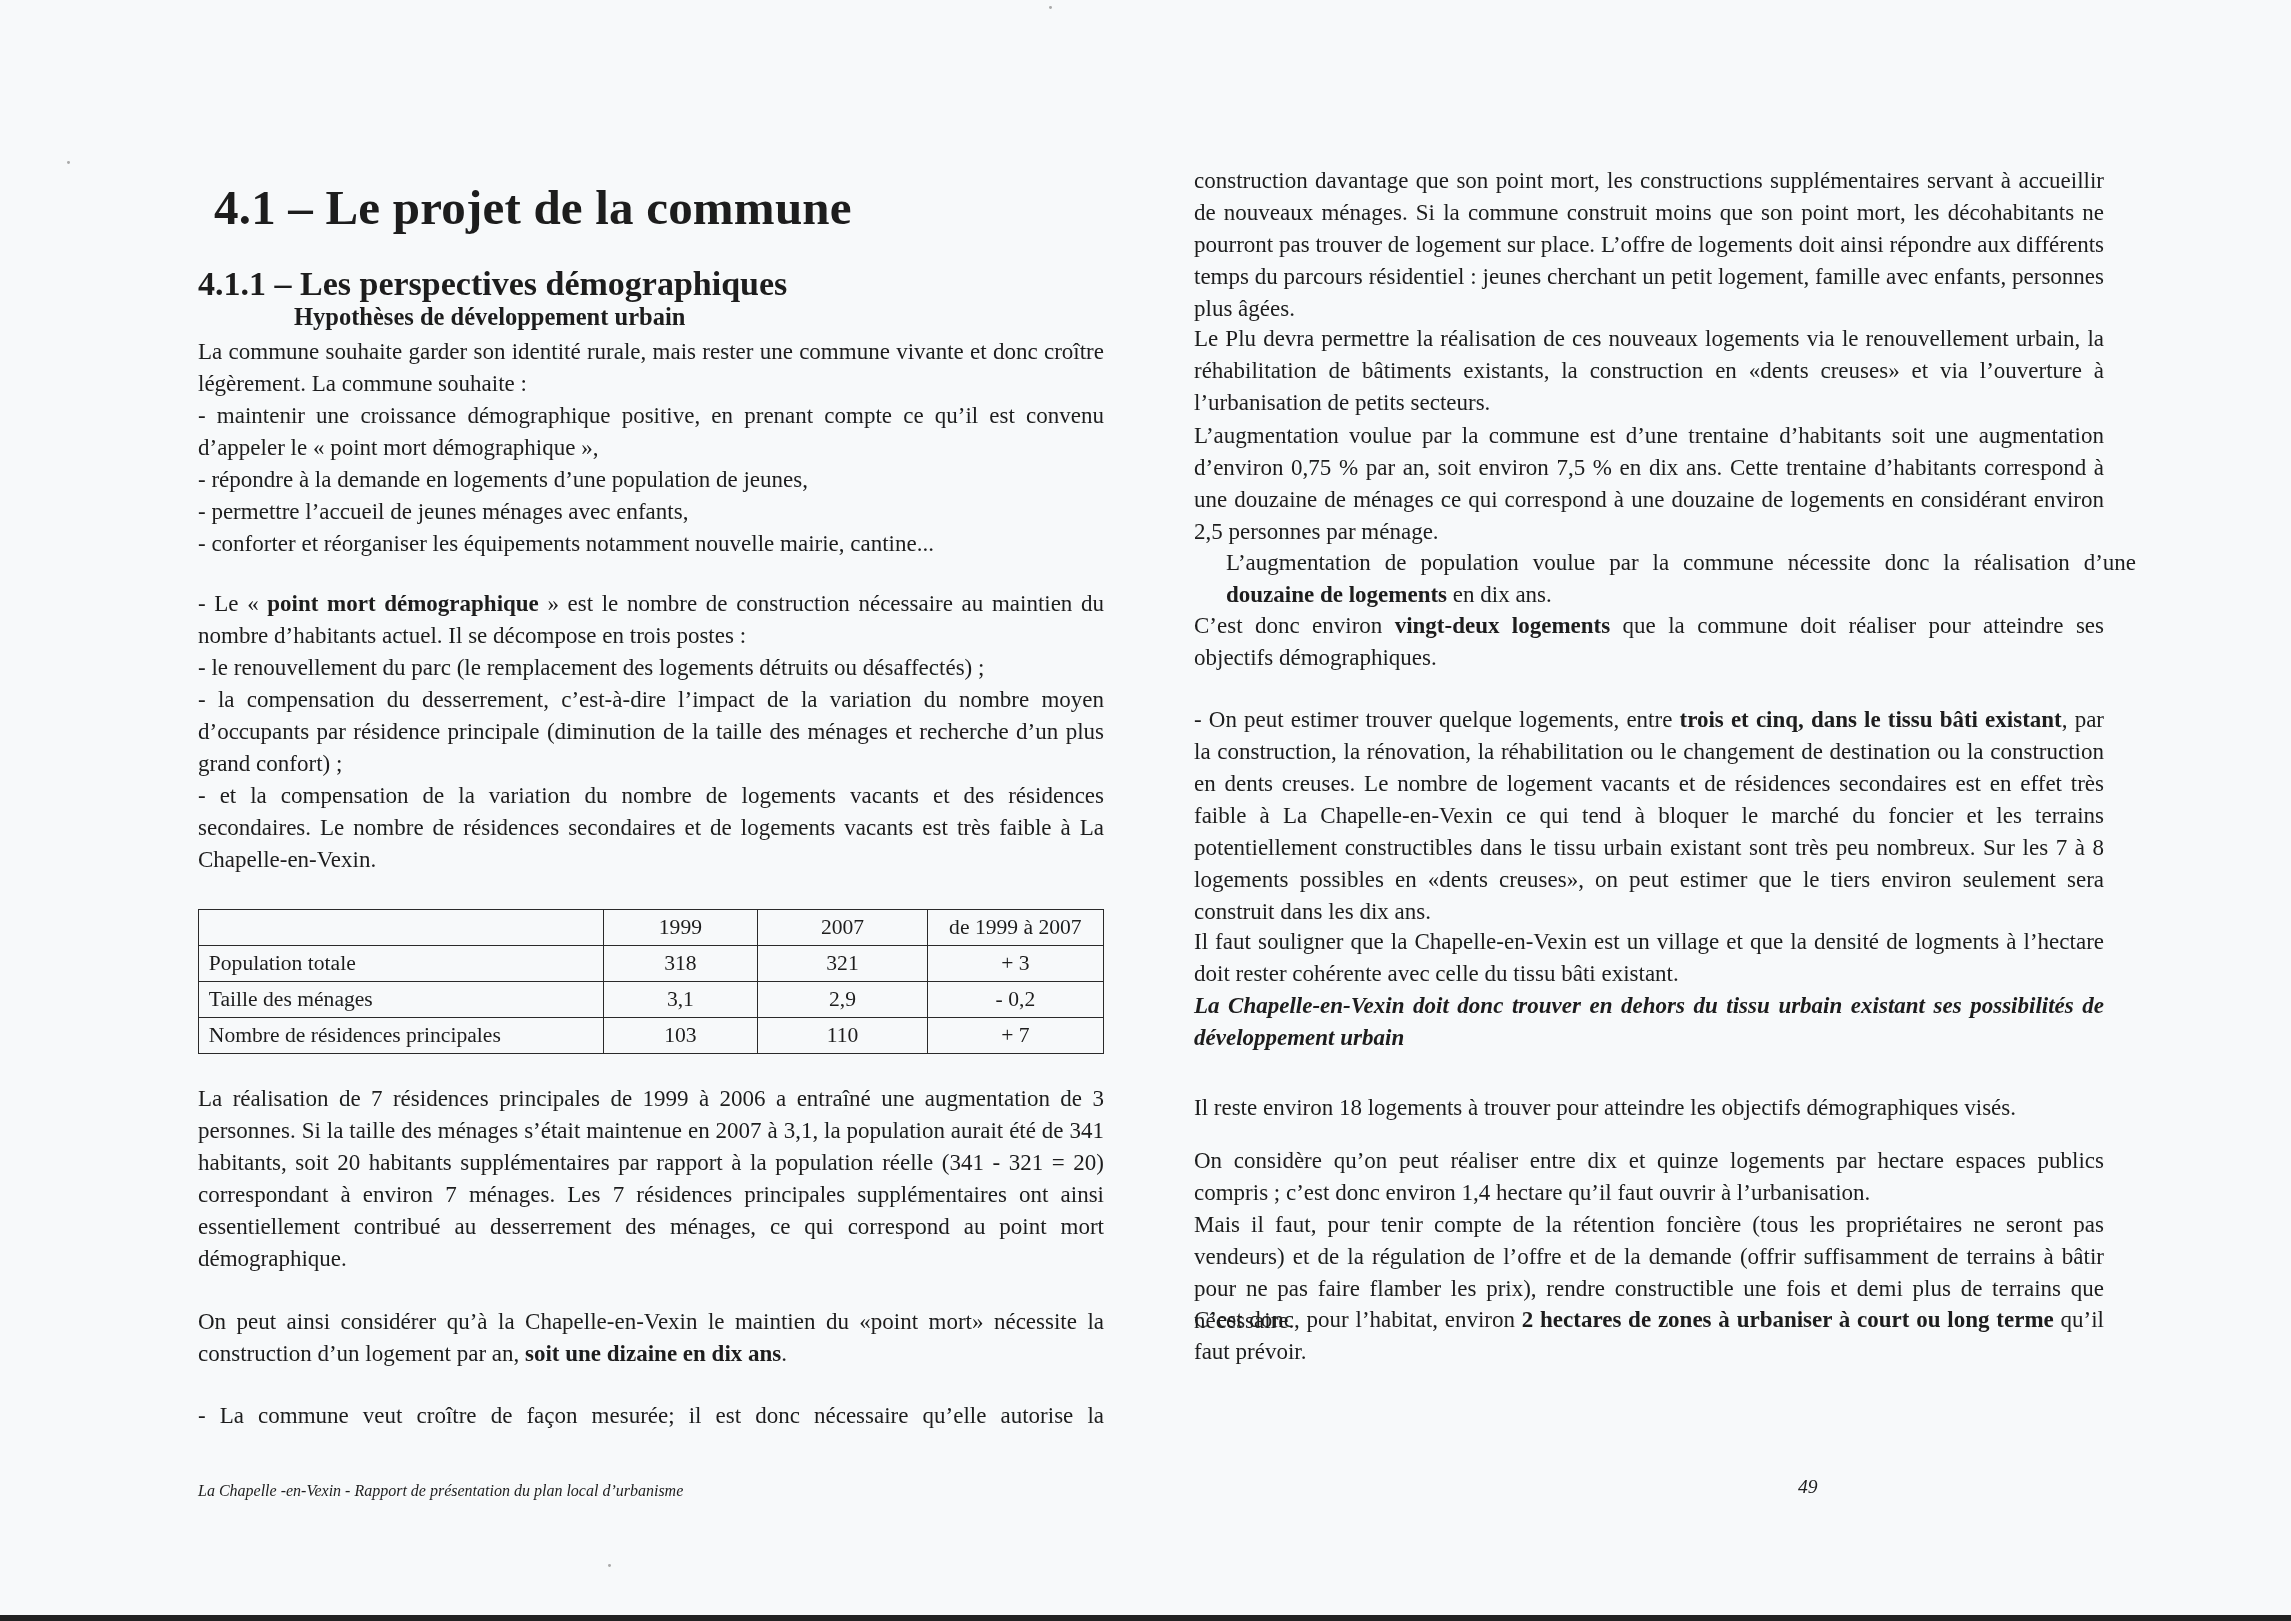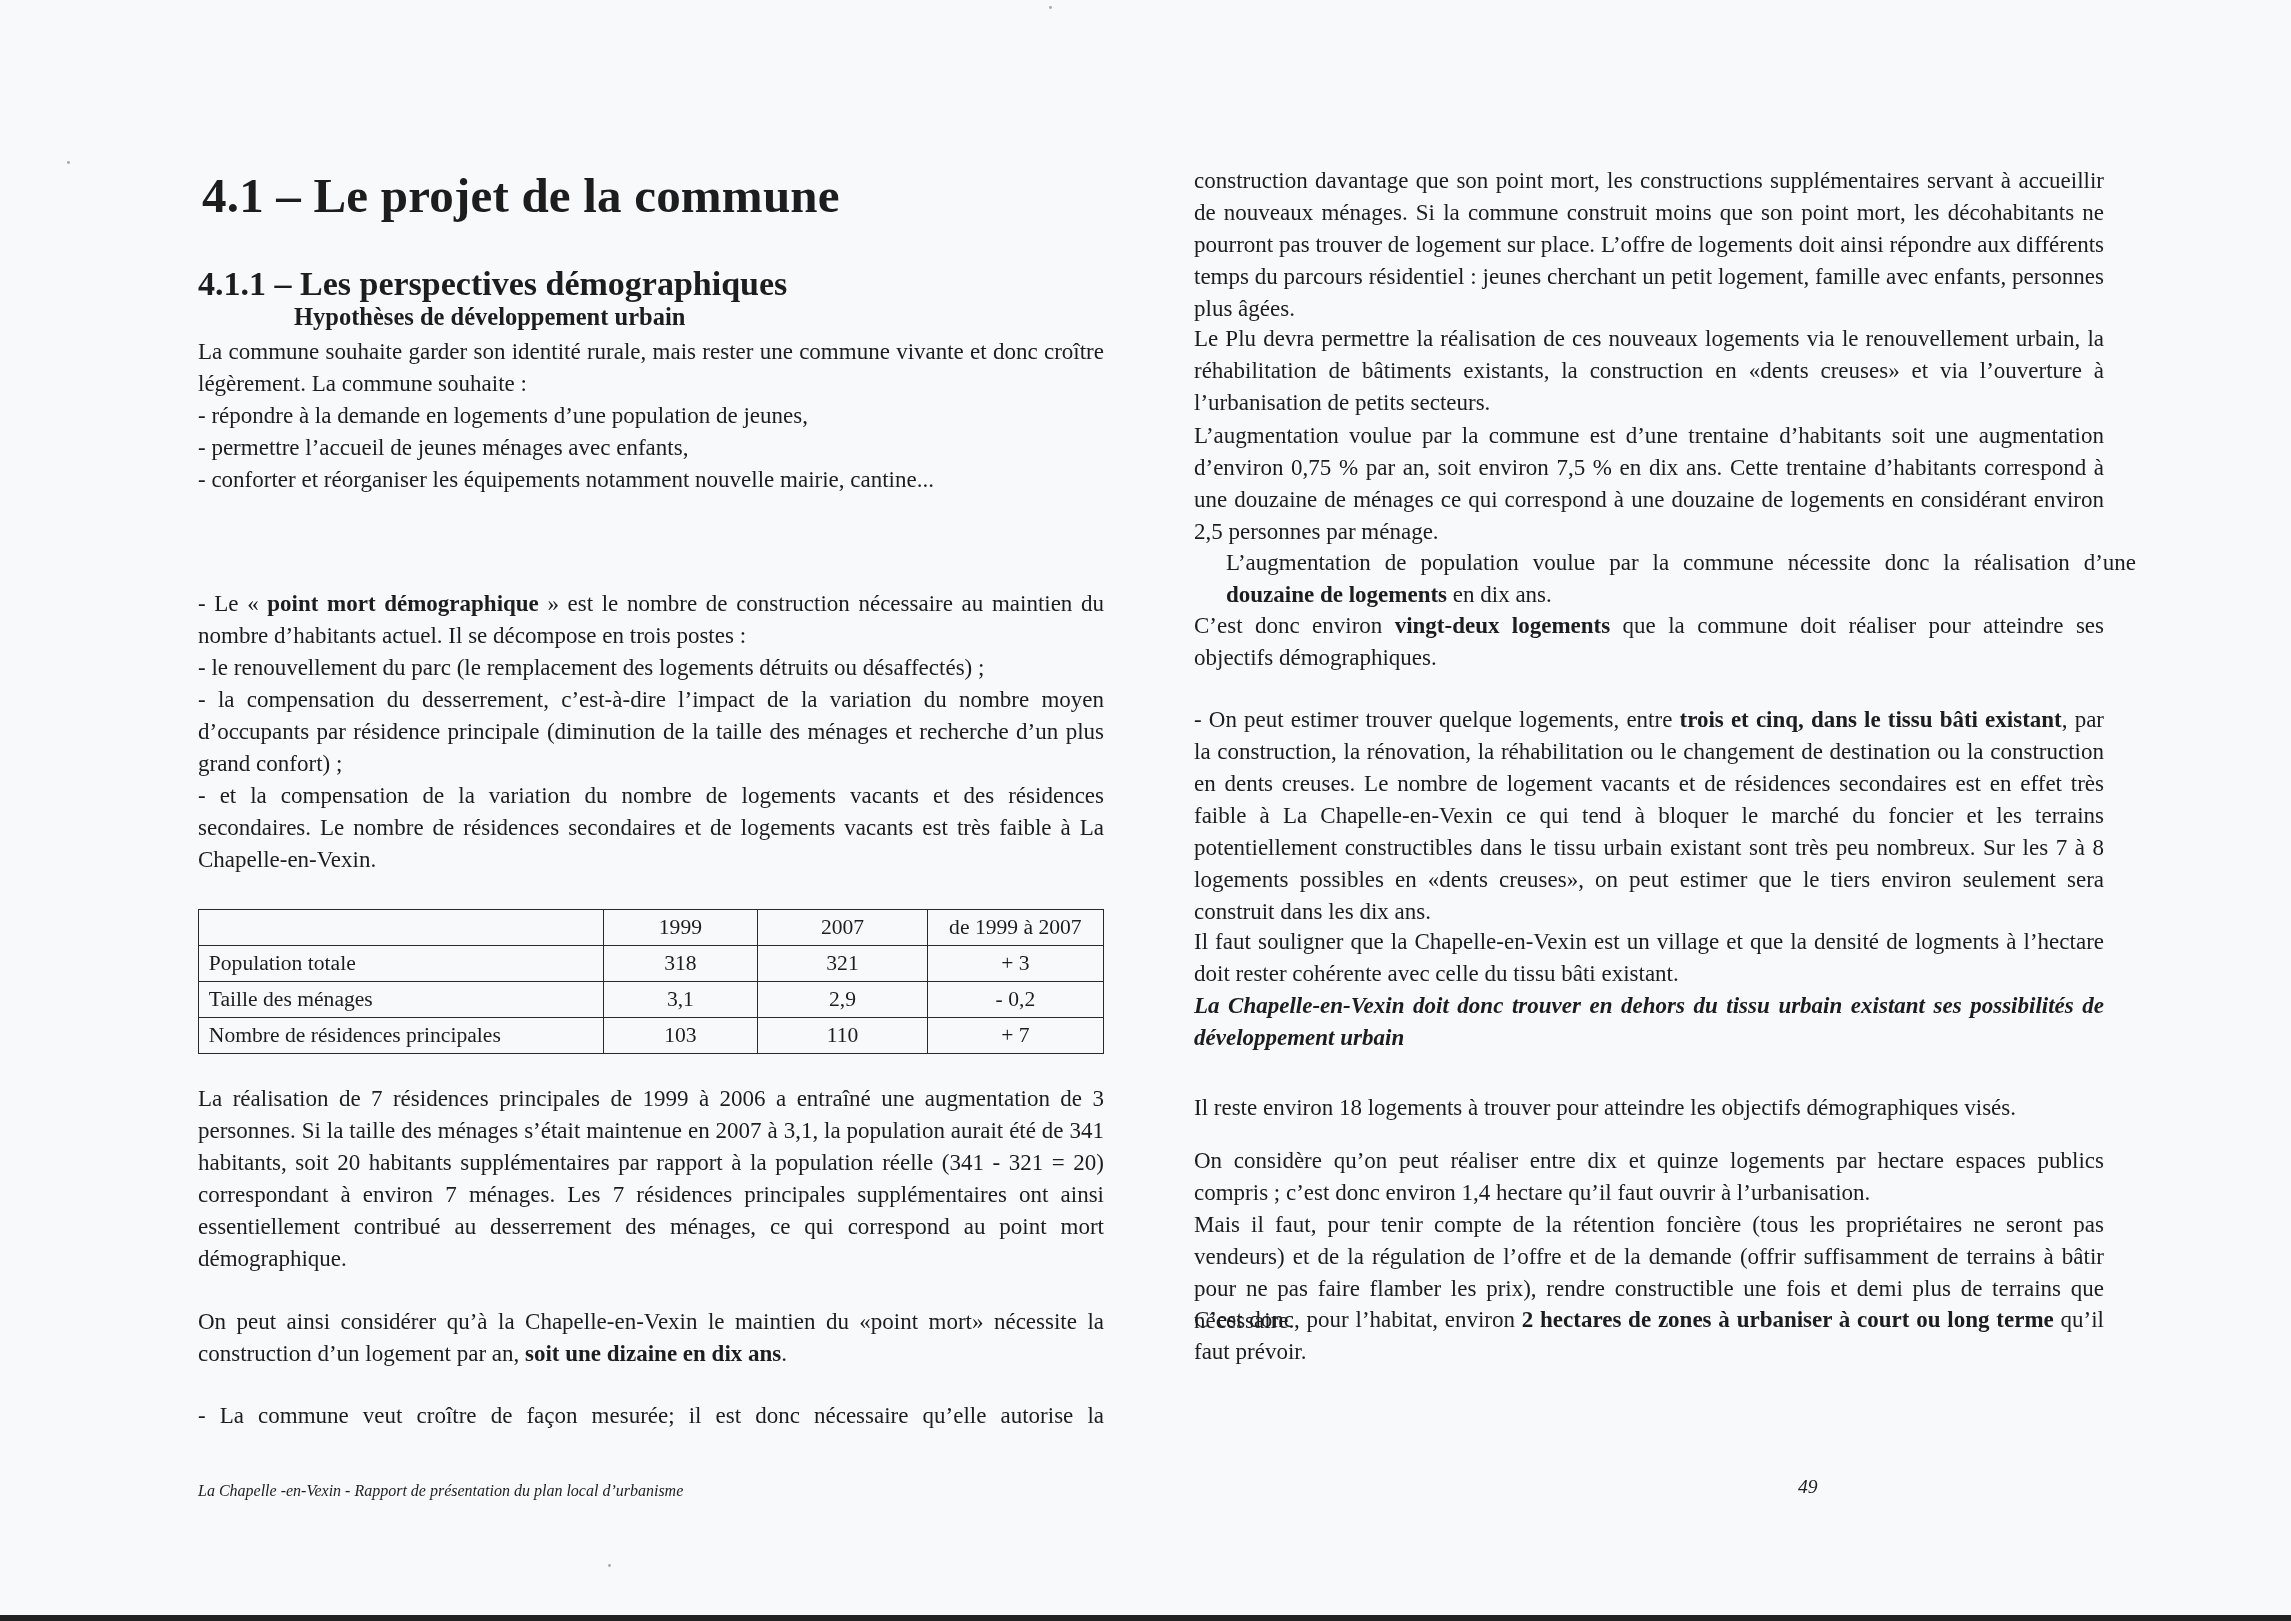--- a/index.html
+++ b/index.html
@@ -4,21 +4,21 @@
 <style>
   html, body { margin: 0; padding: 0; }
   body {
     width: 2292px; height: 1621px;
     background: #f7f9fa;
     position: relative; overflow: hidden;
     font-family: "Liberation Serif", "DejaVu Serif", serif;
     color: #1d1d1d;
   }
   h1 {
-    position: absolute; left: 198px; top: 163px; margin: 4px;
+    position: absolute; left: 198px; top: 163px; margin: 16px;
     font-size: 49px; font-weight: bold; letter-spacing: 0.2px;
   }
   h2 {
     position: absolute; left: 198px; top: 265px; margin: 0;
     font-size: 34px; font-weight: bold;
   }
   h3 {
     position: absolute; left: 294px; top: 303px; margin: 0;
     font-size: 24.5px; font-weight: bold;
   }
@@ -54,20 +54,21 @@
 <span class="speck" style="left:1049px;top:5.9px;"></span>
 <span class="speck" style="left:67px;top:161px;"></span>
 <span class="speck" style="left:608px;top:1564px;"></span>
 
 <h1>4.1 – Le projet de la commune</h1>
 <h2>4.1.1 – Les perspectives démographiques</h2>
 <h3>Hypothèses de développement urbain</h3>
 
 <p class="p" style="left:198px;top:336px;width:906px;">La commune souhaite garder son identité rurale, mais rester une commune vivante et donc croître légèrement. La commune souhaite :</p>
 <div class="p" style="left:198px;top:400px;width:906px;">
+  <div>- maintenir une croissance démographique positive, en prenant compte ce qu’il est convenu d’appeler le « point mort démographique »,</div>
   <div>- répondre à la demande en logements d’une population de jeunes,</div>
   <div>- permettre l’accueil de jeunes ménages avec enfants,</div>
   <div>- conforter et réorganiser les équipements notamment nouvelle mairie, cantine...</div>
 </div>
 
 <p class="p" style="left:198px;top:588px;width:906px;"><span>- Le « </span><b>point mort démographique</b><span> » est le nombre de construction nécessaire au maintien du nombre d’habitants actuel. Il se décompose en trois postes :</span></p>
 <div class="p" style="left:198px;top:652px;width:906px;">
   <div>- le renouvellement du parc (le remplacement des logements détruits ou désaffectés) ;</div>
   <div>- la compensation du desserrement, c’est-à-dire l’impact de la variation du nombre moyen d’occupants par résidence principale (diminution de la taille des ménages et recherche d’un plus grand confort) ;</div>
   <div>- et la compensation de la variation du nombre de logements vacants et des résidences secondaires. Le nombre de résidences secondaires et de logements vacants est très faible à La Chapelle-en-Vexin.</div>

